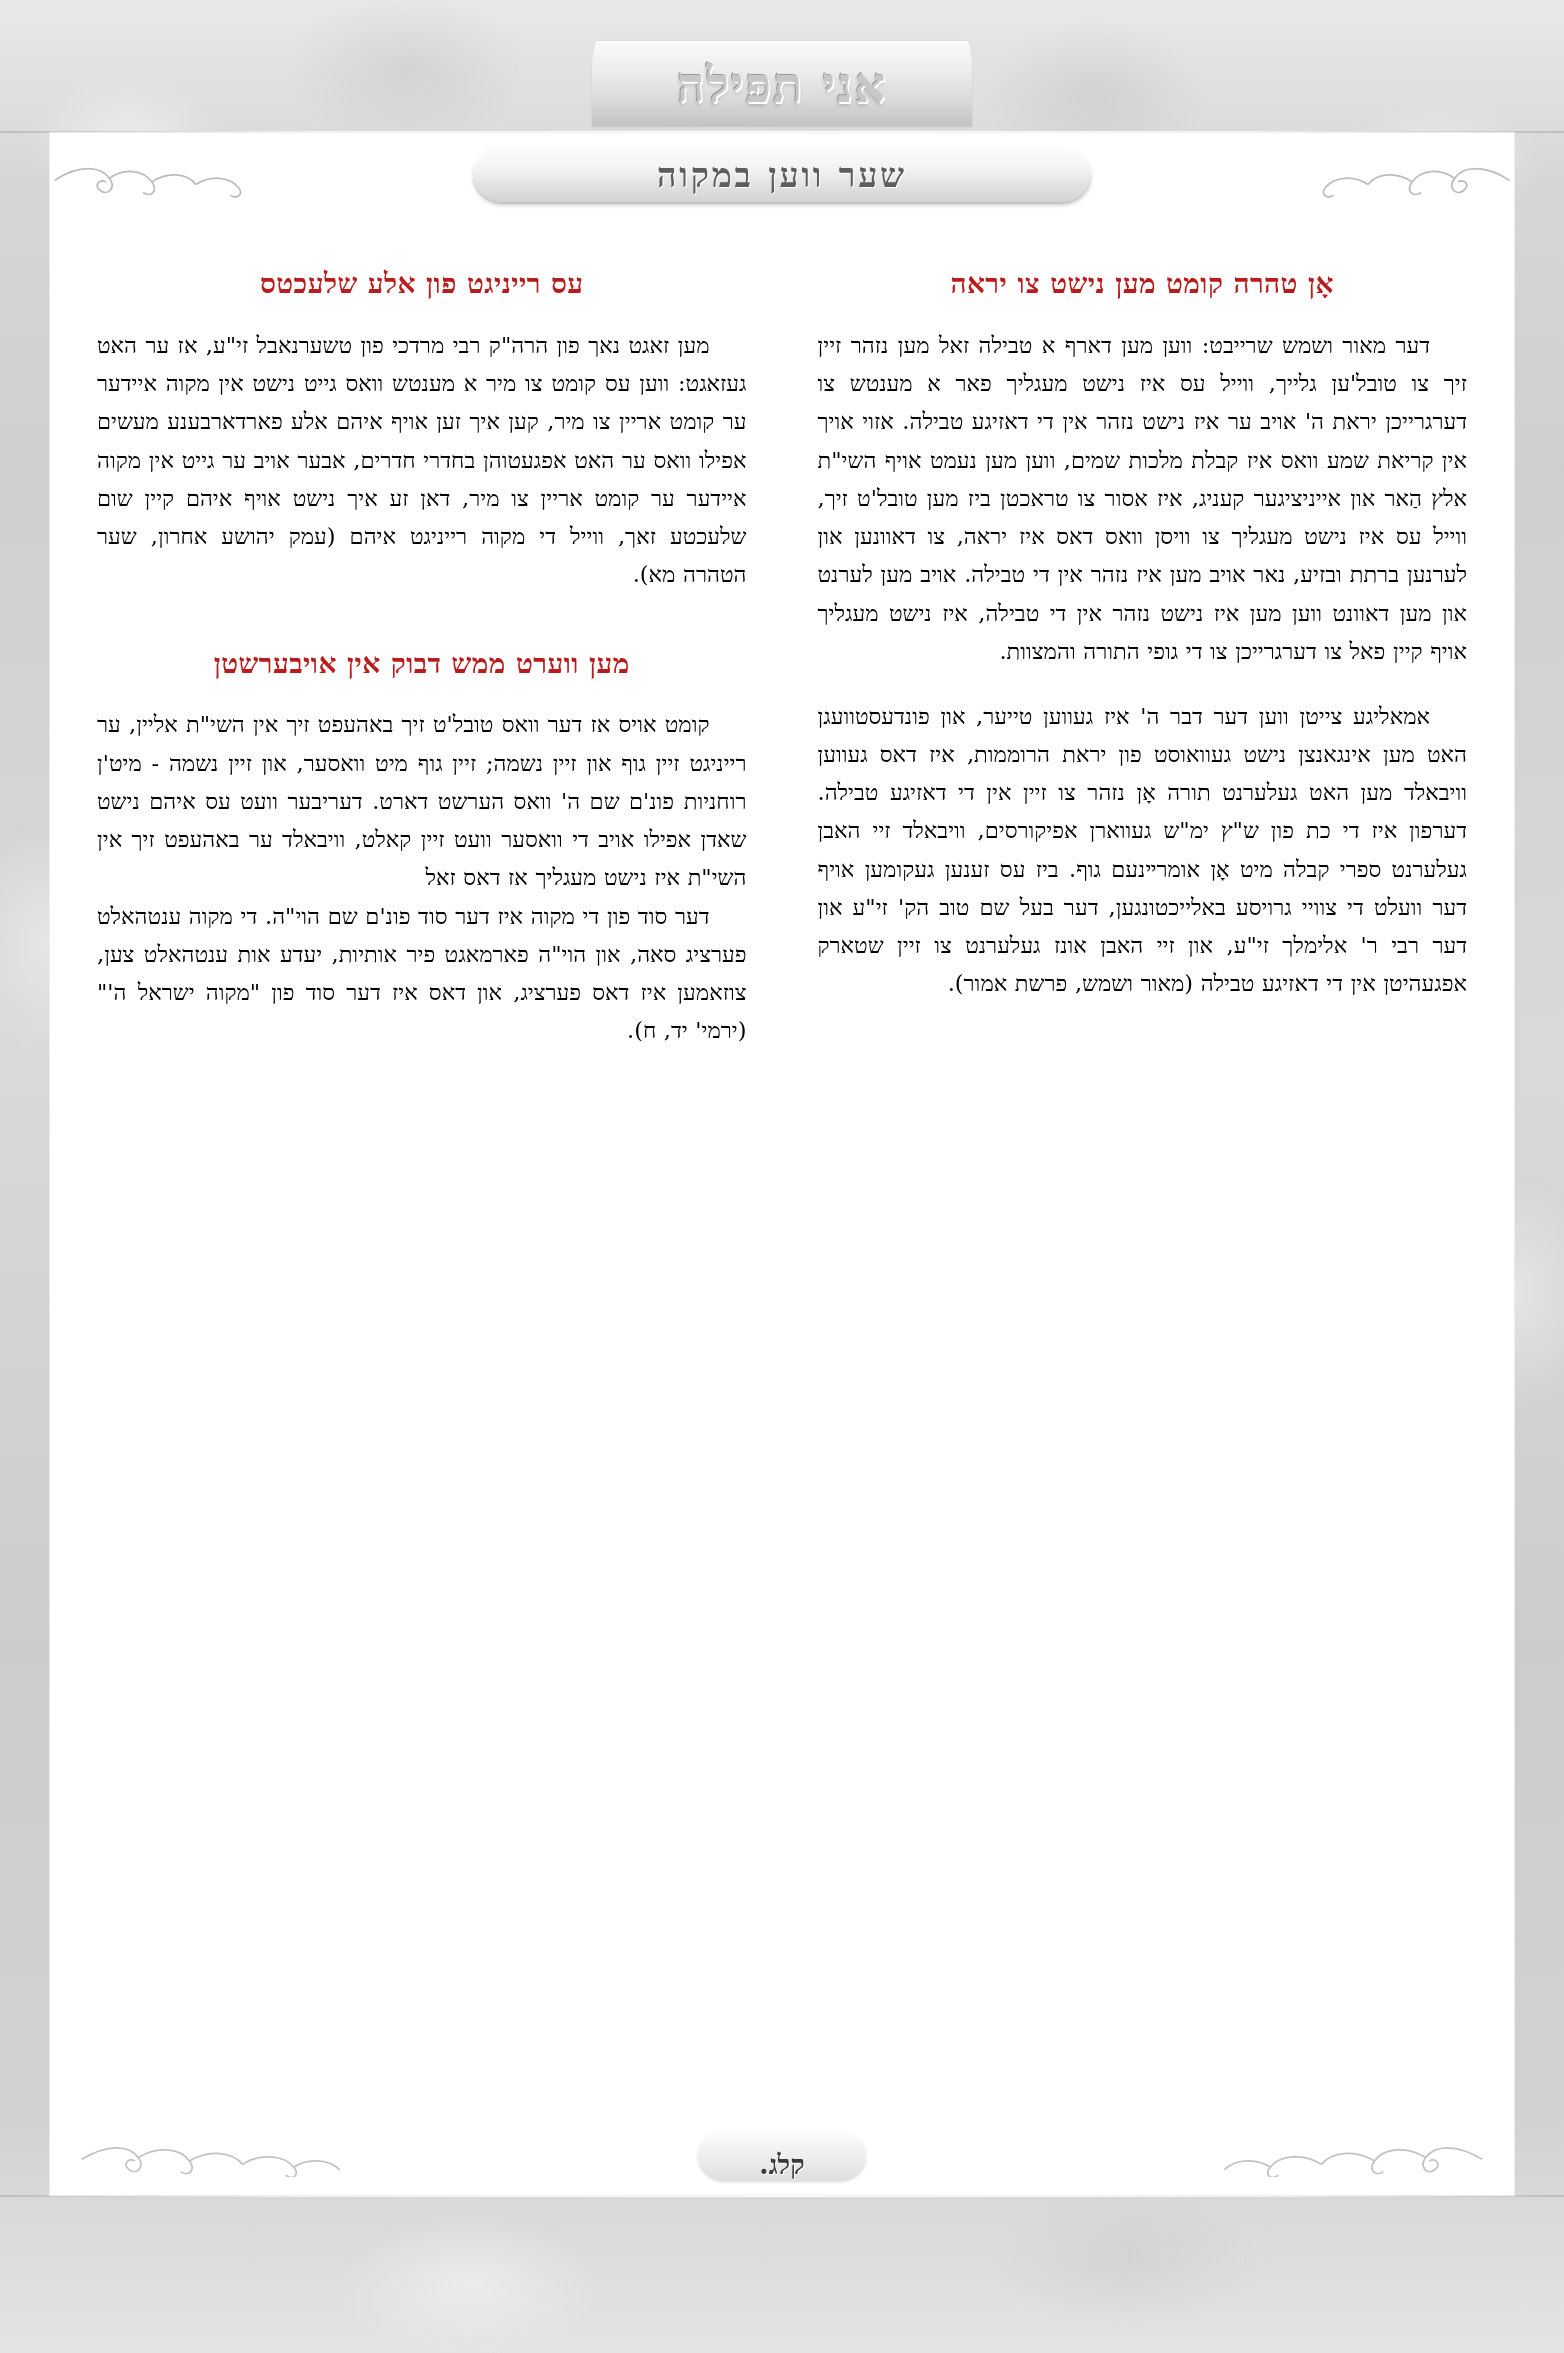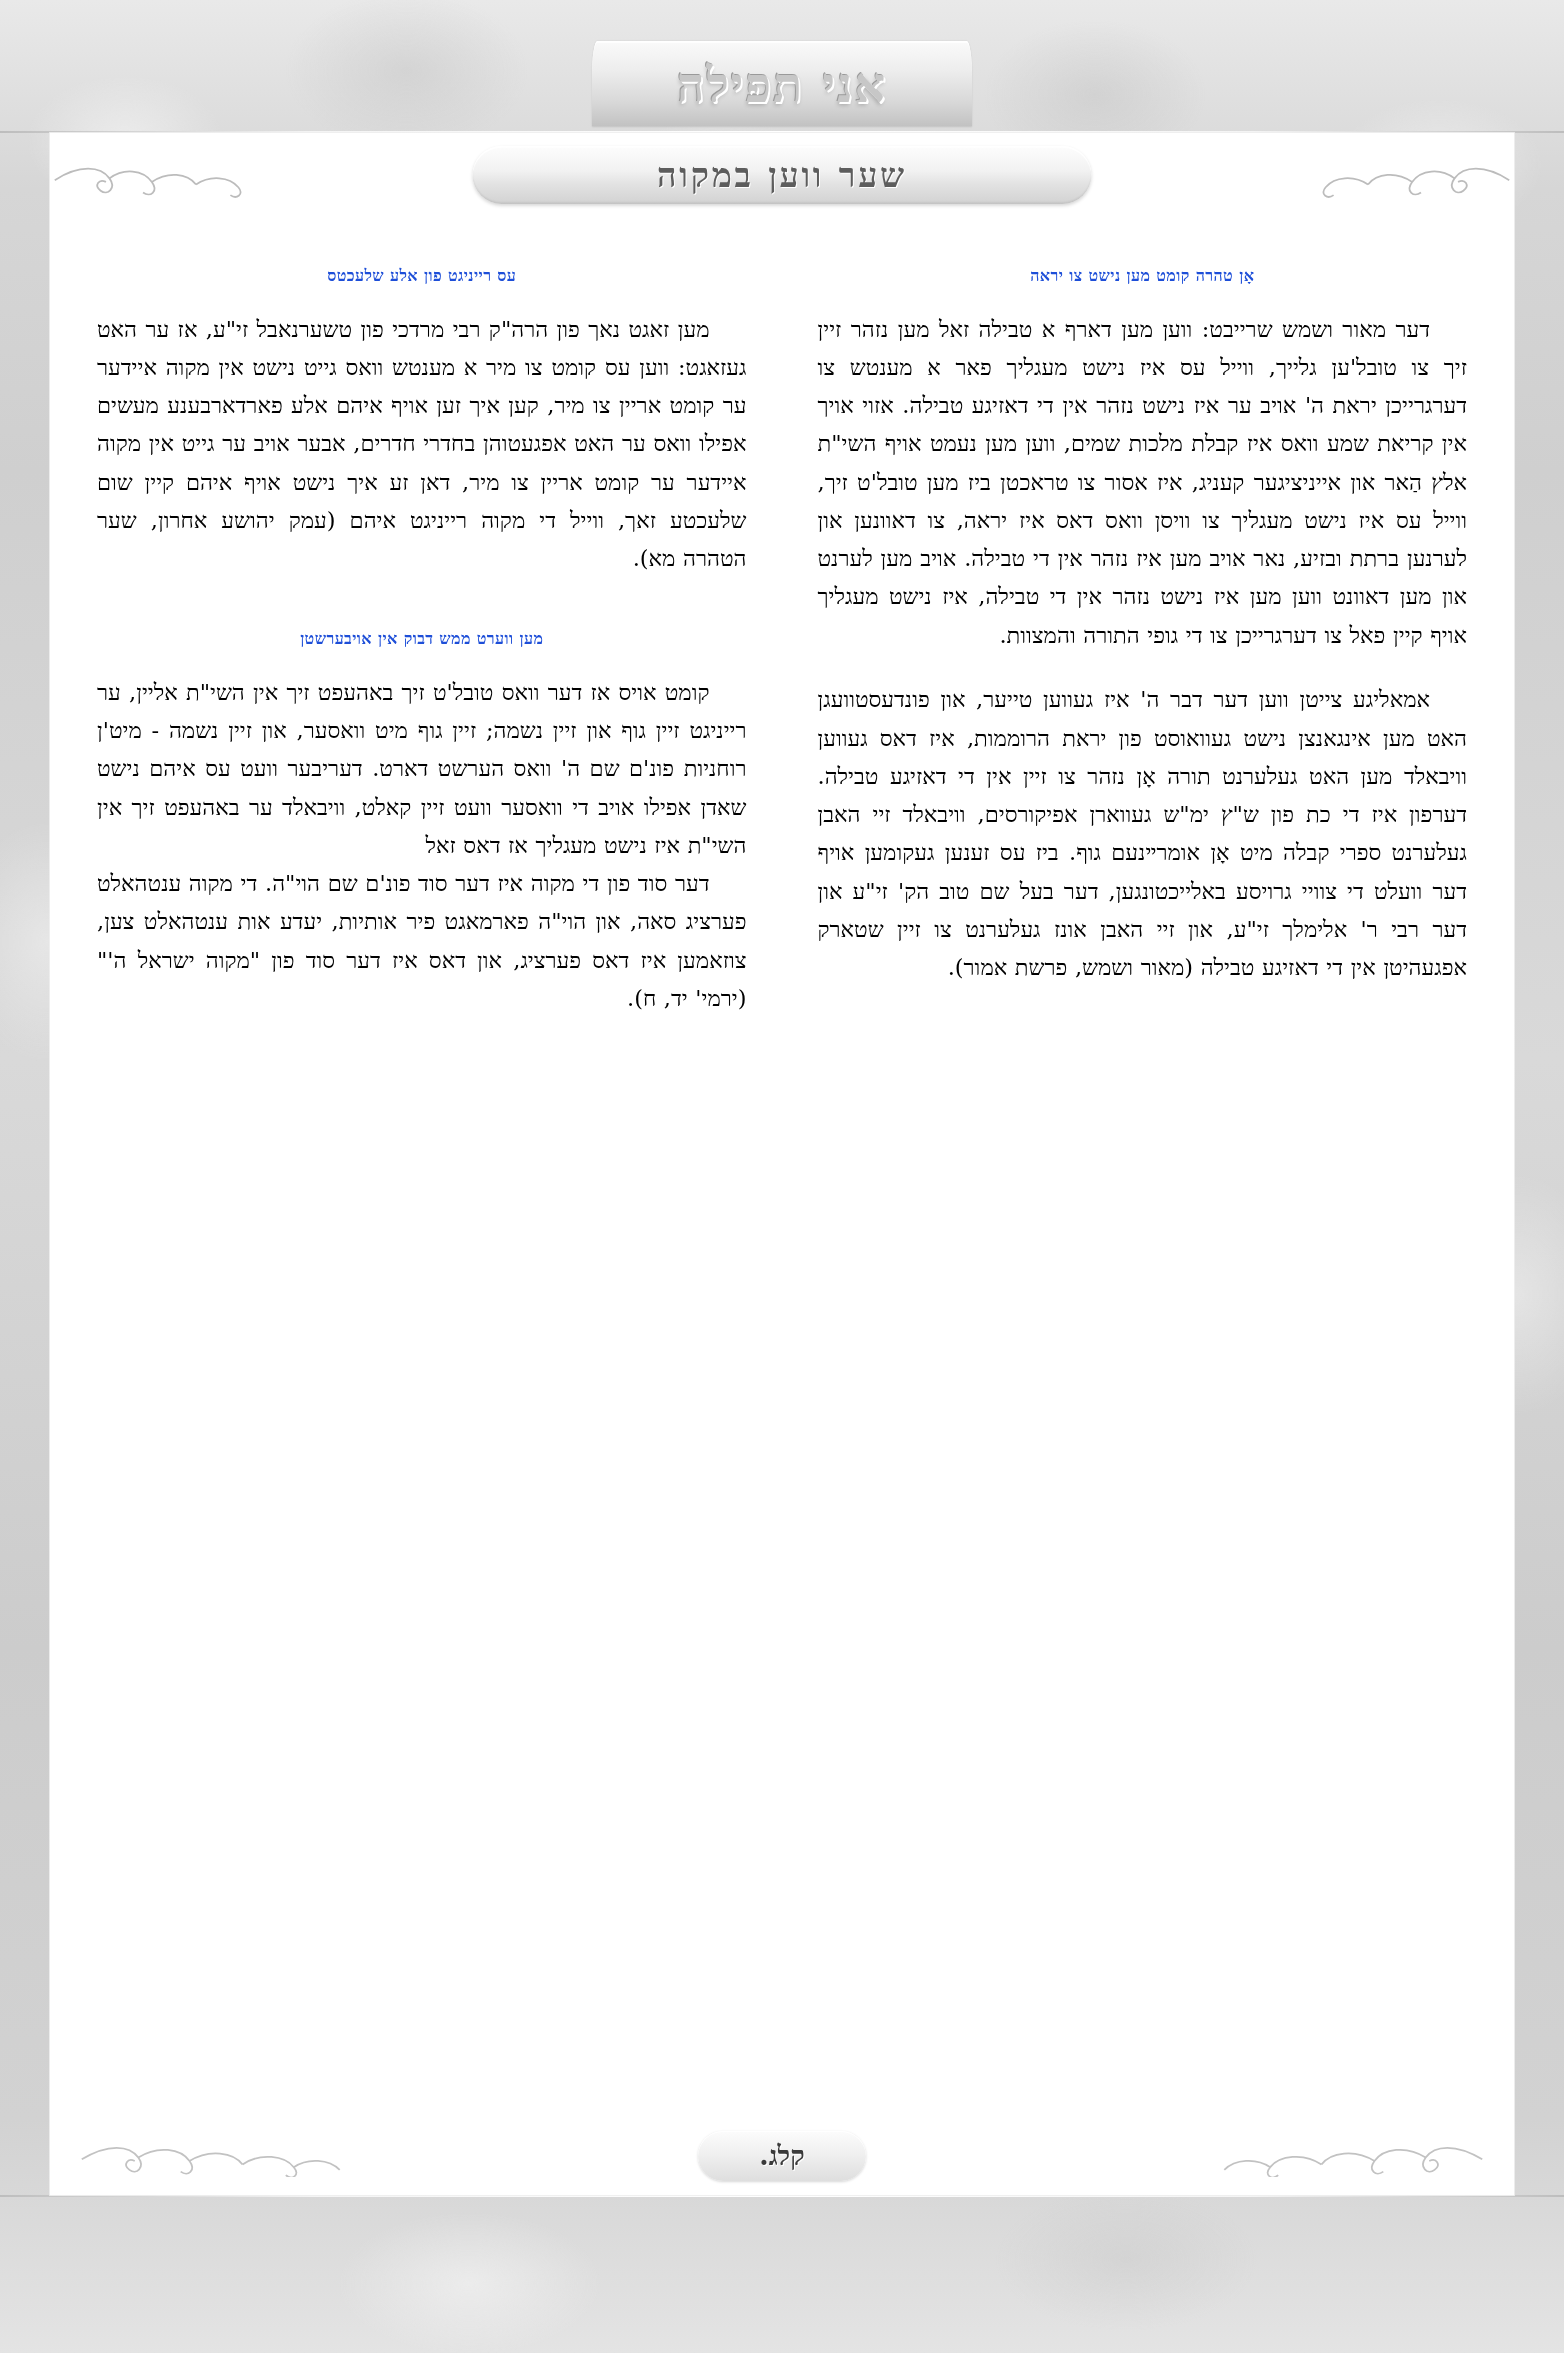--- a/index.html
+++ b/index.html
@@ -139,24 +139,24 @@
     display: flex;
     flex-direction: row;
     gap: 71px;
     direction: rtl;
   }
   .col {
     flex: 1 1 0;
     direction: rtl;
   }
   .sec-title {
-    font-size: 16px;
+    font-size: 28px;
     font-weight: 700;
     text-align: center;
-    color: #1d4ed8;
+    color: #b91c1c;
     margin: 0 0 23px 0;
     letter-spacing: 0.4px;
     line-height: 1.35;
   }
   .sec-title.pad-top { margin-top: 51px; }
 
   p.body {
     font-size: 22.5px;
     line-height: 1.70;
     text-align: justify;
@@ -173,21 +173,21 @@
     position: absolute;
     left: 50%;
     transform: translateX(-50%);
     bottom: 173px;
     width: 168px;
     height: 50px;
     border-radius: 25px;
     background: linear-gradient(180deg,#fcfcfc 0%,#f0f0f0 45%,#dedede 100%);
     box-shadow: inset 0 0.9px 0 #ffffff, 0 0.9px 2.7px rgba(0,0,0,.16);
     display: flex;
-    align-items: center;
+    align-items: flex-end;
     justify-content: center;
   }
   .folio-num {
     font-size: 27px;
     font-weight: 700;
     color: #3a3a3a;
     direction: rtl;
     text-shadow: 0.9px 0.9px 0 #fff;
   }
   .folio-wing {

